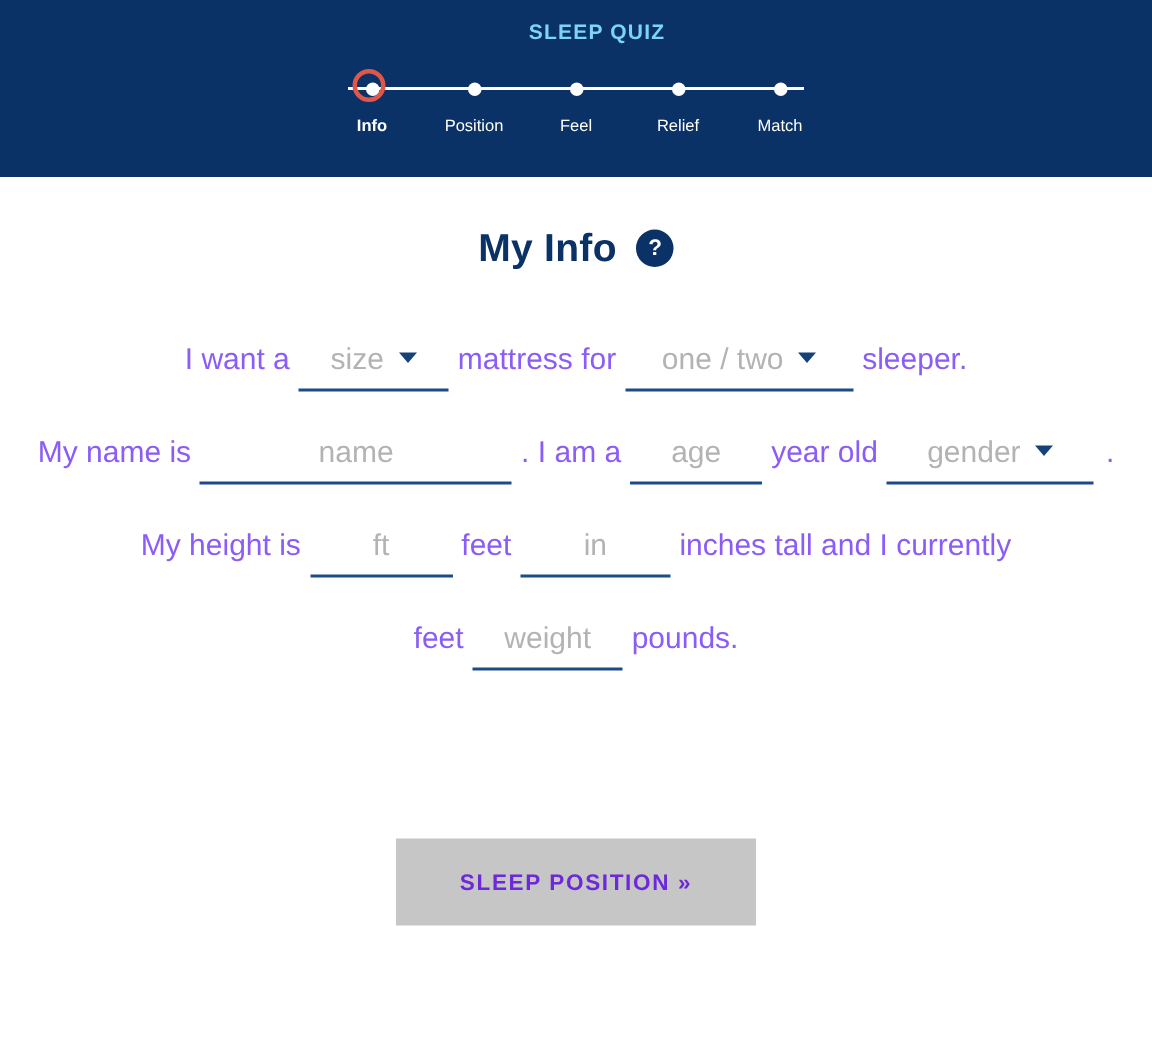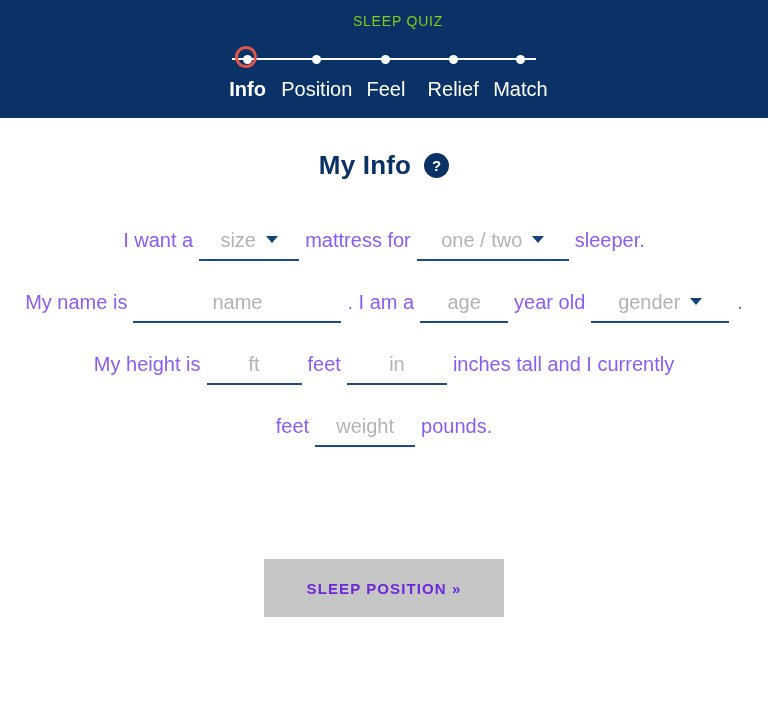--- a/index.html
+++ b/index.html
@@ -16,23 +16,23 @@
 
   
   .header {
     background: #0a3266;
     height: 118px;
     width: 100%;
     position: relative;
     box-sizing: border-box;
   }
   .quiz-title {
-    color: #84cc16;
+    color: #7dd3fc;
     font-size: 14px;
-    font-weight: normal;
+    font-weight: bold;
     letter-spacing: 0.8px;
     text-align: center;
     padding-top: 14px;
     line-height: 1;
     padding-left: 28px;
   }
 
   
   .stepper {
     position: relative;
@@ -84,21 +84,21 @@
     left: 0;
     width: 22px;
     height: 22px;
     border: 3px solid #e0564a;
     border-radius: 50%;
     box-sizing: border-box;
     z-index: 1;
   }
   .step-label {
     color: #ffffff;
-    font-size: 20px;
+    font-size: 11px;
     margin-top: 6px;
     white-space: nowrap;
   }
   .step.active .step-label {
     font-weight: bold;
   }
 
   
   .main {
     padding-top: 0;

